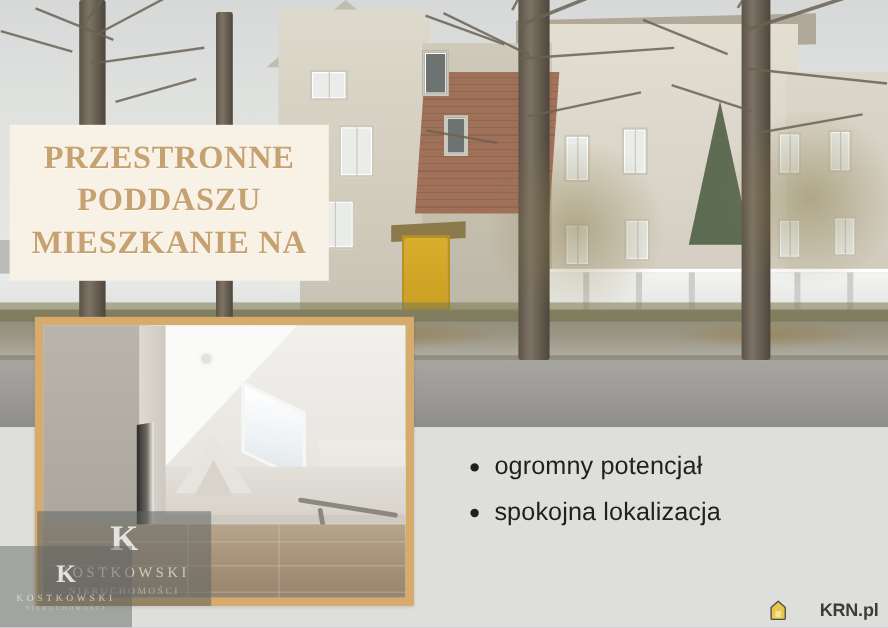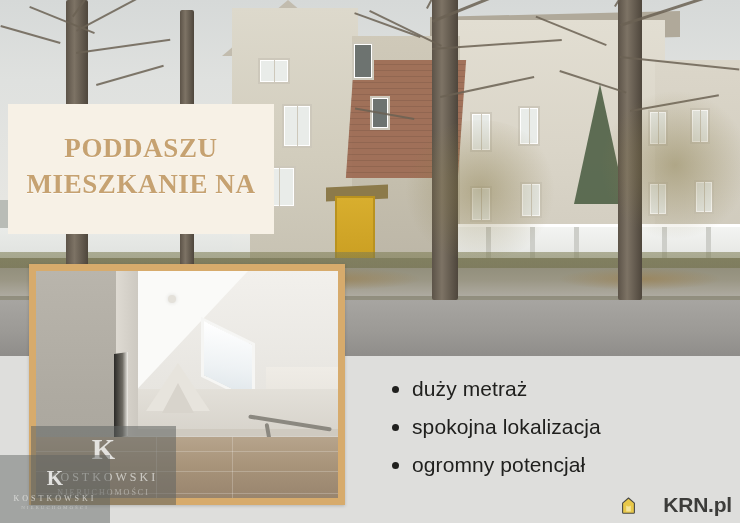--- a/index.html
+++ b/index.html
@@ -270,21 +270,21 @@
   
   .krn {
     position:absolute; right:8px; bottom:6px;
     display:flex; align-items:center; gap:2px;
   }
   .krn .krn-mark {
     width:15px; height:17px; position:relative; flex:0 0 auto;
   }
   .krn .krn-mark svg { display:block; }
   .krn .krn-text {
-    font-size:21px; font-weight:600; color:#3c3c3a; letter-spacing:-.2px;margin-left:25px;
+    font-size:15px; font-weight:600; color:#3c3c3a; letter-spacing:-.2px;margin-left:25px;
   }
 </style>
 </head>
 <body>
 
 <div id="stage">
 
   <div class="photo-main">
     <div class="sky"></div>
 
@@ -389,20 +389,21 @@
     </div>
 
     <div class="leafpatch" style="left:400px;top:120px;width:160px;height:140px;"></div>
     <div class="leafpatch" style="left:600px;top:90px;width:150px;height:150px;"></div>
 
   </div>
 
   <div class="bottom-panel"></div>
 
   <div class="headline-panel">
+    <div class="hl">PRZESTRONNE</div>
     <div class="hl">PODDASZU</div>
     <div class="hl">MIESZKANIE NA</div>
   </div>
 
   <div class="inset-frame">
     <div class="inset-photo">
       <div class="ip-ceiling"></div>
       <div class="ip-slope"></div>
       <div class="ip-skylight"></div>
       <div class="ip-rightwall"></div>
@@ -434,29 +435,25 @@
 
   <div class="wm wm-small">
     <span class="wm-k">K</span>
     <span class="wm-name">KOSTKOWSKI</span>
     <span class="wm-sub">NIERUCHOMOŚCI</span>
   </div>
 
   <div class="bullets">
     <div class="bl">
       <span class="dot"></span>
-      <span>duży metraż</span>
+      <span>ogromny potencjał</span>
     </div>
     <div class="bl">
       <span class="dot"></span>
       <span>spokojna lokalizacja</span>
-    </div>
-    <div class="bl">
-      <span class="dot"></span>
-      <span>ogromny potencjał</span>
     </div>
   </div>
 
   <div class="krn">
     <span class="krn-mark">
       <svg width="15" height="17" viewBox="0 0 15 17">
         <path d="M7.5 1 L13.4 6.2 L13.4 15.4 Q13.4 16.2 12.6 16.2 L2.4 16.2 Q1.6 16.2 1.6 15.4 L1.6 6.2 Z" fill="#e8c84a" stroke="#4a4a46" stroke-width="1.1" stroke-linejoin="round"></path>
         <path d="M5.2 8.4 Q7.5 10.6 9.8 8.4 L9.8 14.6 L5.2 14.6 Z" fill="#f4e49a"></path>
       </svg>
     </span>

